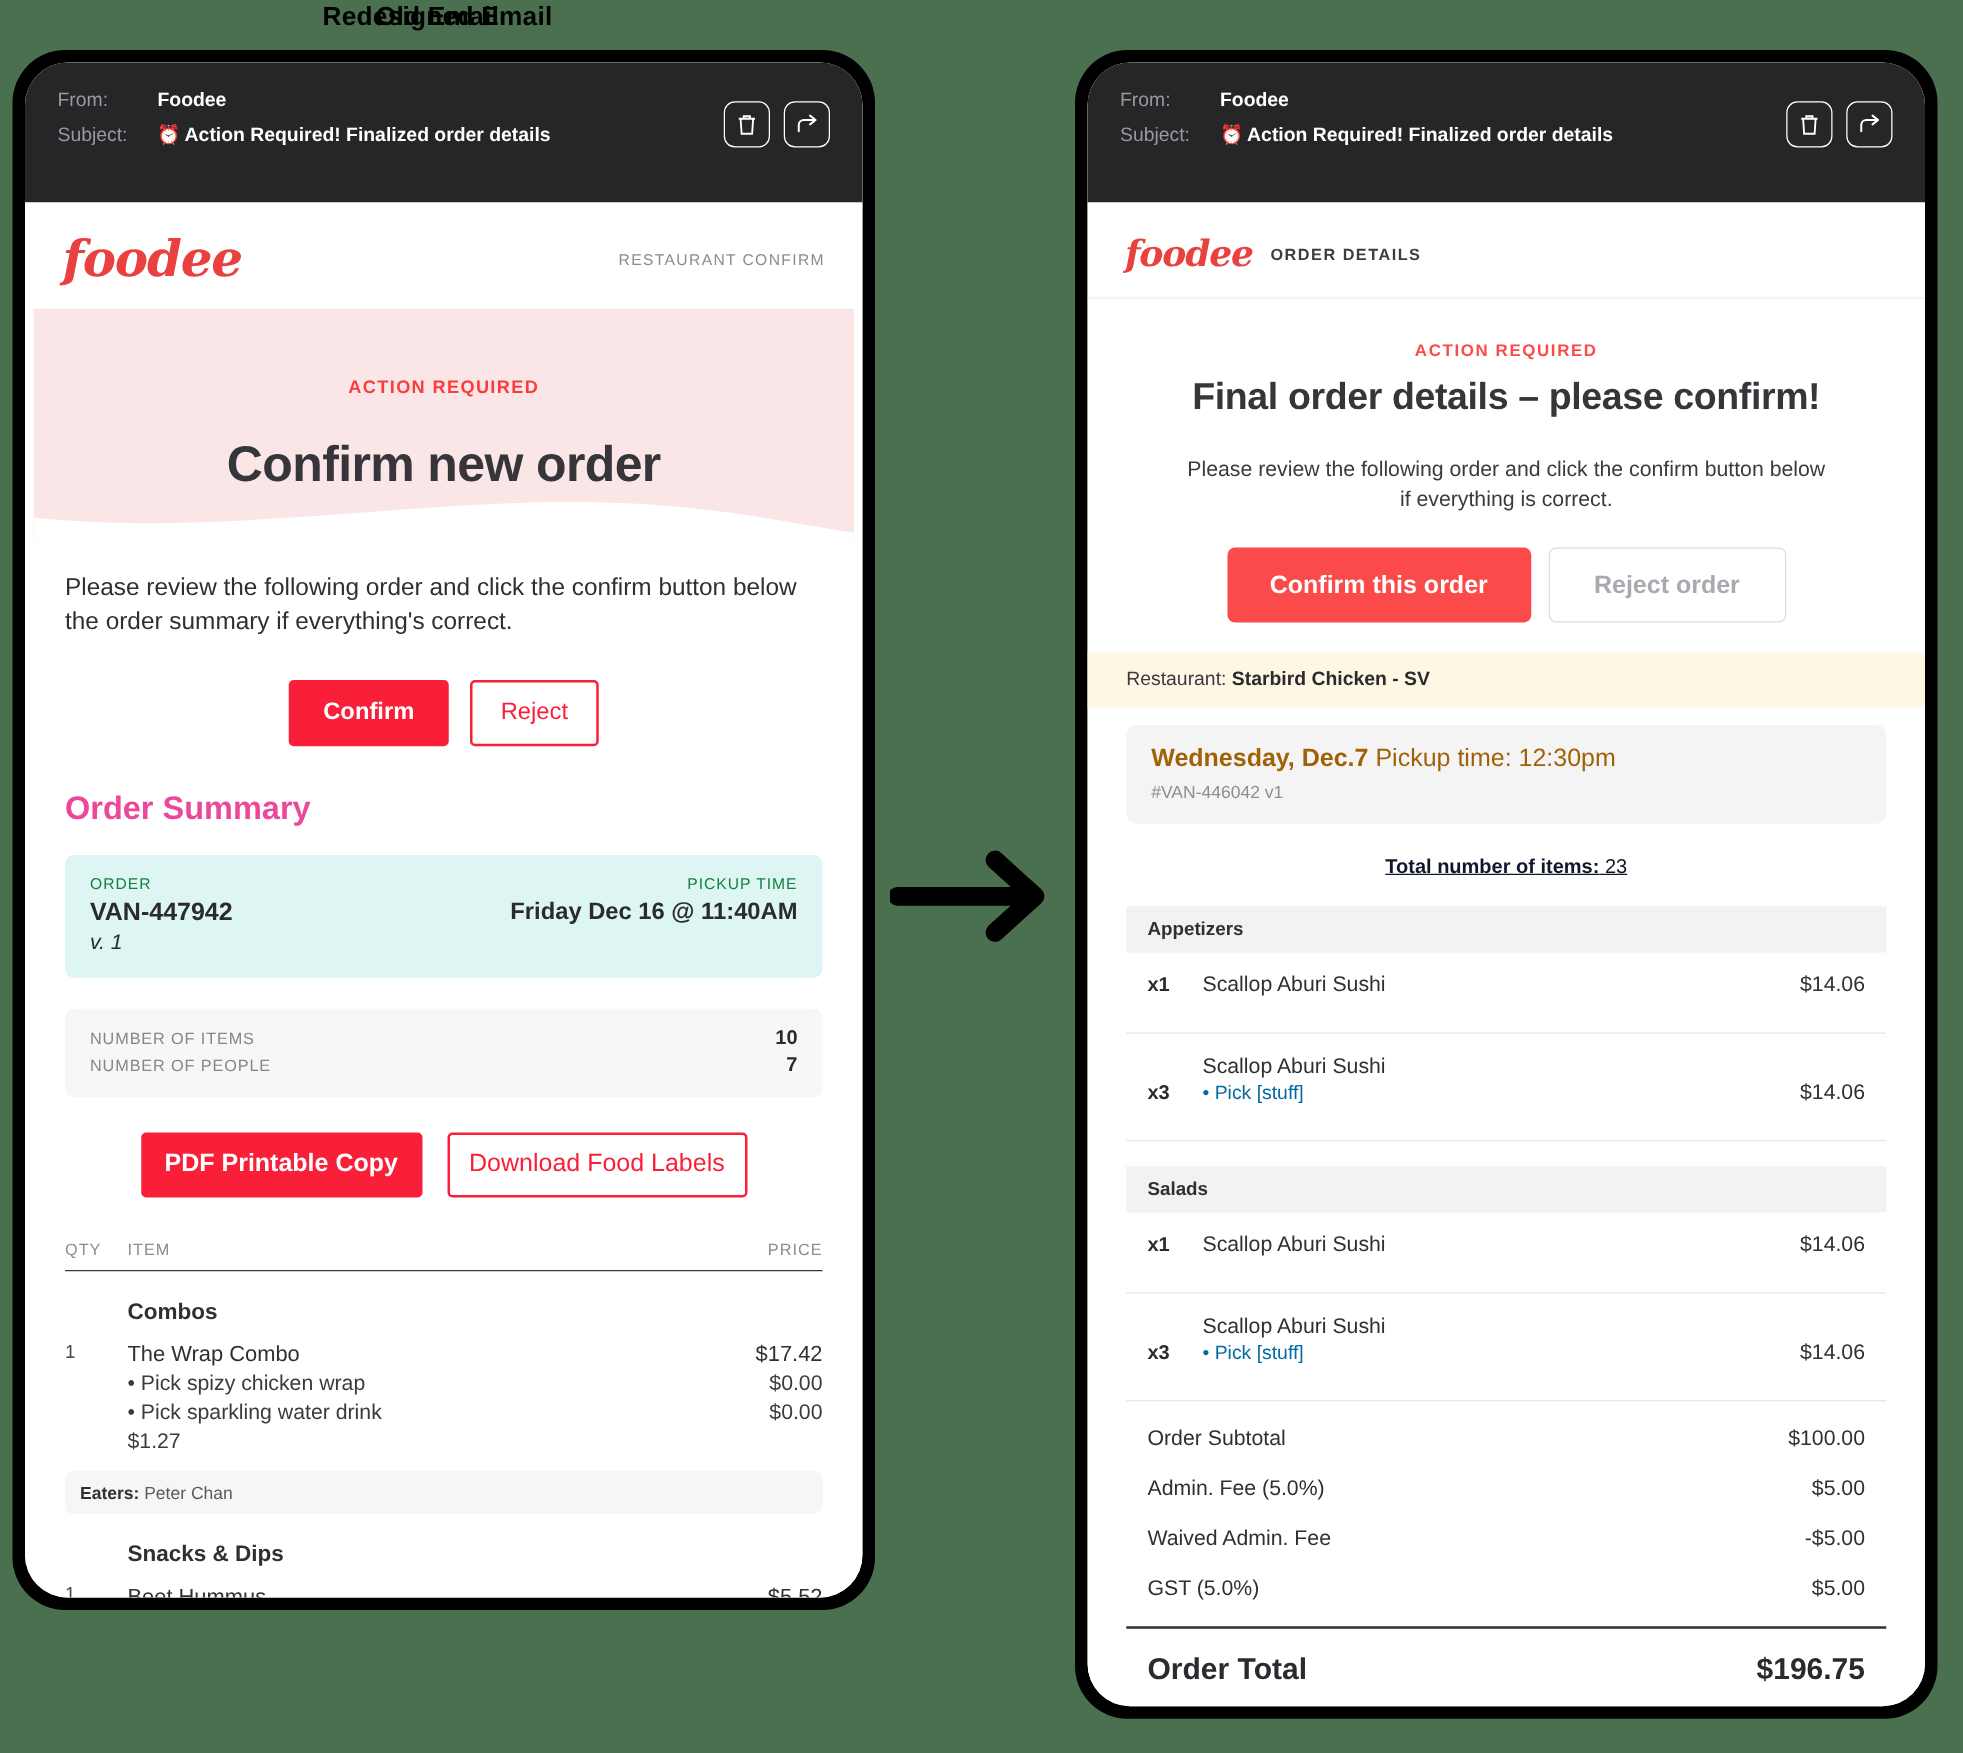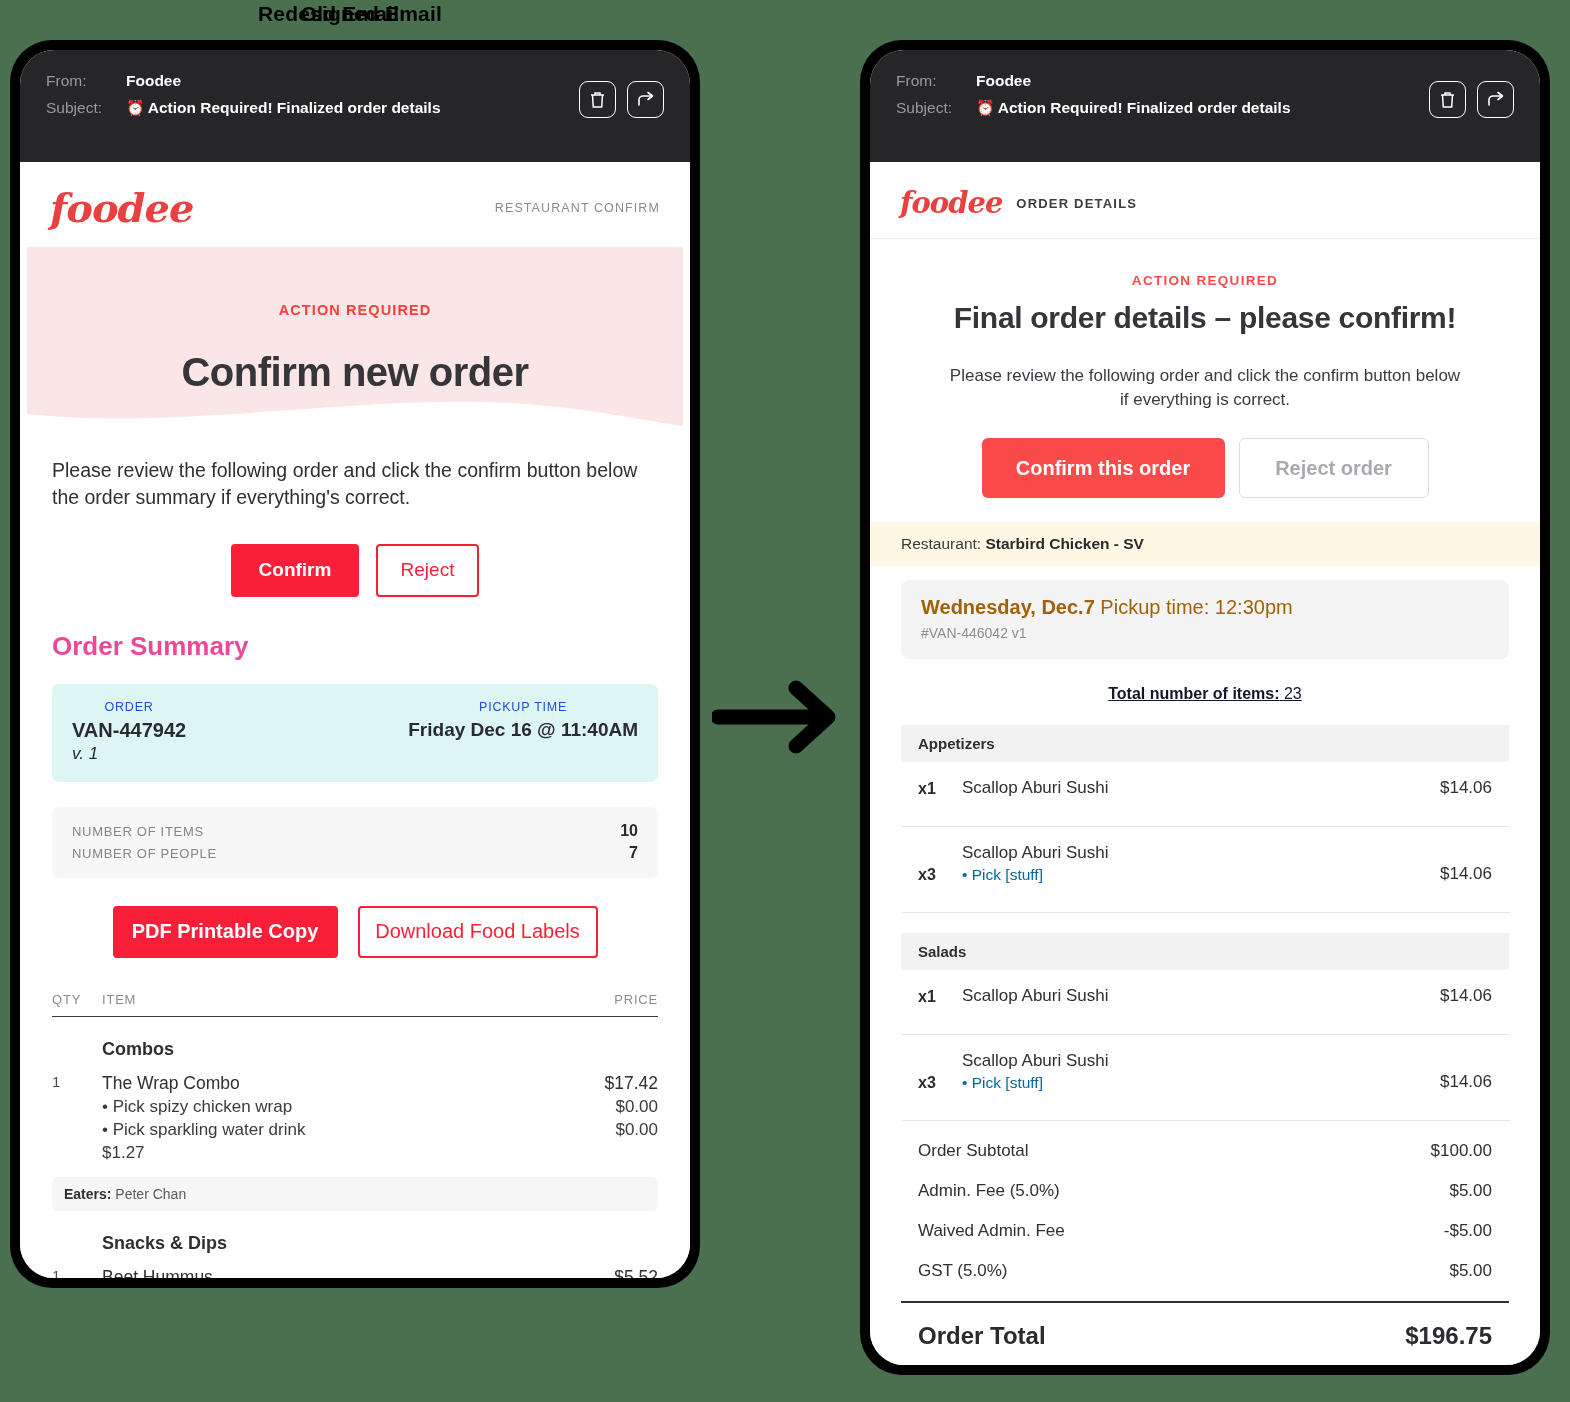--- a/index.html
+++ b/index.html
@@ -179,22 +179,21 @@
     background: #ddf6f4;
     border-radius: 7px;
     margin: 22px 32px 0 32px;
     padding: 16px 20px 18px 20px;
     display: flex;
     justify-content: space-between;
   }
   .micro-label {
     font-size: 12.5px;
     letter-spacing: 0.8px;
-    color: #1d4ed8;
-    text-align: center;
+    color: #15803d;
   }
   .order-num {
     font-size: 20px; font-weight: bold; color: #2a2a2f;
     margin-top: 5px;
   }
   .order-ver {
     font-size: 17px; font-style: italic; color: #2a2a2f;
     margin-top: 2px;
   }
   .pickup-val {

